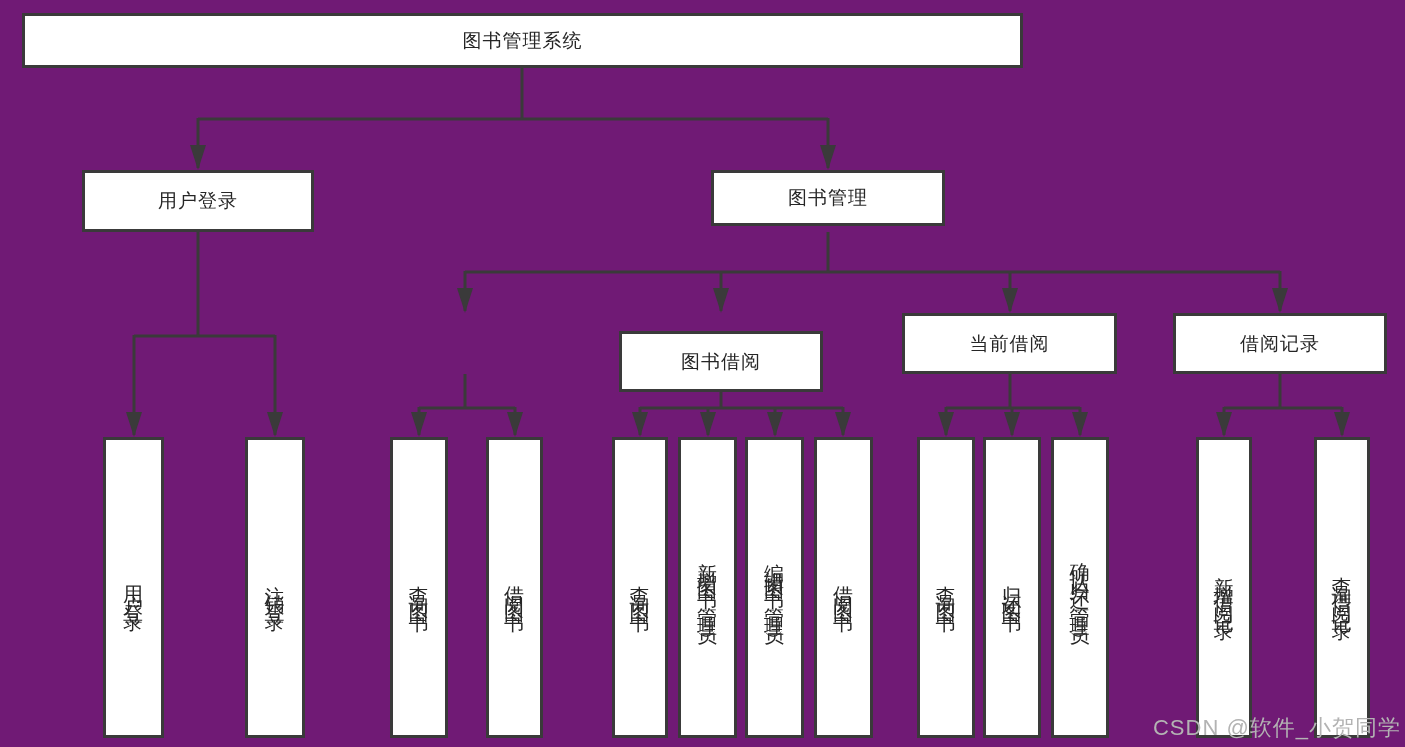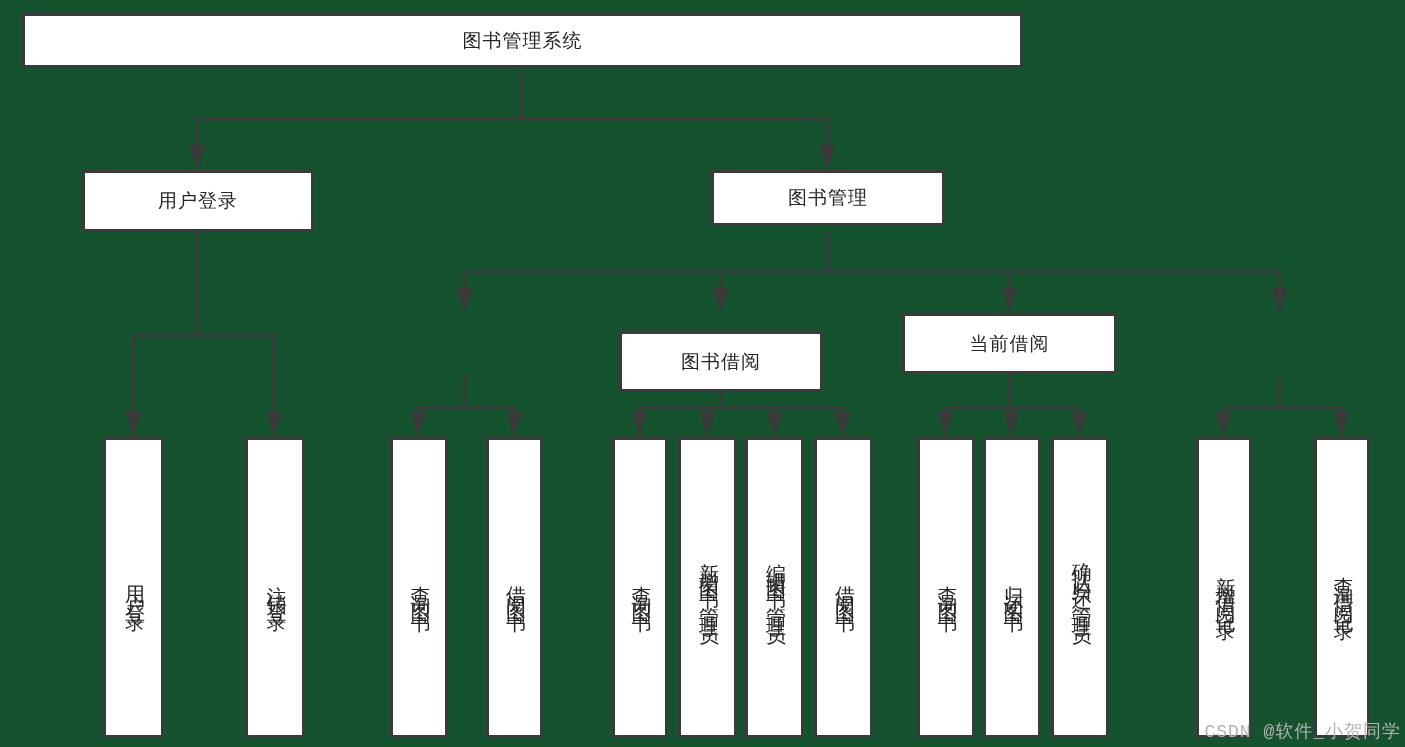--- a/index.html
+++ b/index.html
@@ -1,22 +1,22 @@
 <!DOCTYPE html>
 <html><head>
 <meta charset="utf-8">
 <style>
   html, body { margin: 0; padding: 0; background: #ffffff; }
   #canvas {
     position: relative;
     width: 1405px;
     height: 747px;
-    background: #14532d;
+    background: #701a75;
     overflow: hidden;
-    font-family: Liberation Mono, monospace;
+    font-family: Liberation Sans, sans-serif;
   }
   #wires {
     position: absolute;
     left: 0; top: 0;
     width: 1405px; height: 747px;
     z-index: 1;
     pointer-events: none;
   }
   .node {
     position: absolute;
@@ -38,21 +38,21 @@
     font-size: 20px;
     letter-spacing: 9px;
     white-space: normal;
     line-height: 1;
   }
   #watermark {
     position: absolute;
     right: 4px;
     bottom: 4px;
     z-index: 5;
-    font-size: 18px;
+    font-size: 22px;
     color: #b3b3b3;
     letter-spacing: 1px;
     pointer-events: none;
   }
 </style>
 </head>
 <body>
 
 <div id="canvas">
 
@@ -89,20 +89,21 @@
     </g>
   </svg>
 
   <div class="node" style="left:22px;top:13px;width:1001px;height:55px">图书管理系统</div>
 
   <div class="node" style="left:82px;top:170px;width:232px;height:62px">用户登录</div>
   <div class="node" style="left:711px;top:170px;width:234px;height:56px">图书管理</div>
 
   <div class="node" style="left:619px;top:331px;width:204px;height:61px">图书借阅</div>
   <div class="node" style="left:902px;top:313px;width:215px;height:61px">当前借阅</div>
+  <div class="node" style="left:1173px;top:313px;width:214px;height:61px">借阅记录</div>
 
   <div class="node v" style="left:103px;top:437px;width:61px;height:301px">用户登录</div>
   <div class="node v" style="left:245px;top:437px;width:60px;height:301px">注销登录</div>
 
   <div class="node v" style="left:390px;top:437px;width:58px;height:301px">查询图书</div>
   <div class="node v" style="left:486px;top:437px;width:57px;height:301px">借阅图书</div>
 
   <div class="node v" style="left:612px;top:437px;width:56px;height:301px">查询图书</div>
   <div class="node v" style="left:678px;top:437px;width:59px;height:301px">新增图书（管理员）</div>
   <div class="node v" style="left:745px;top:437px;width:59px;height:301px">编辑图书（管理员）</div>

